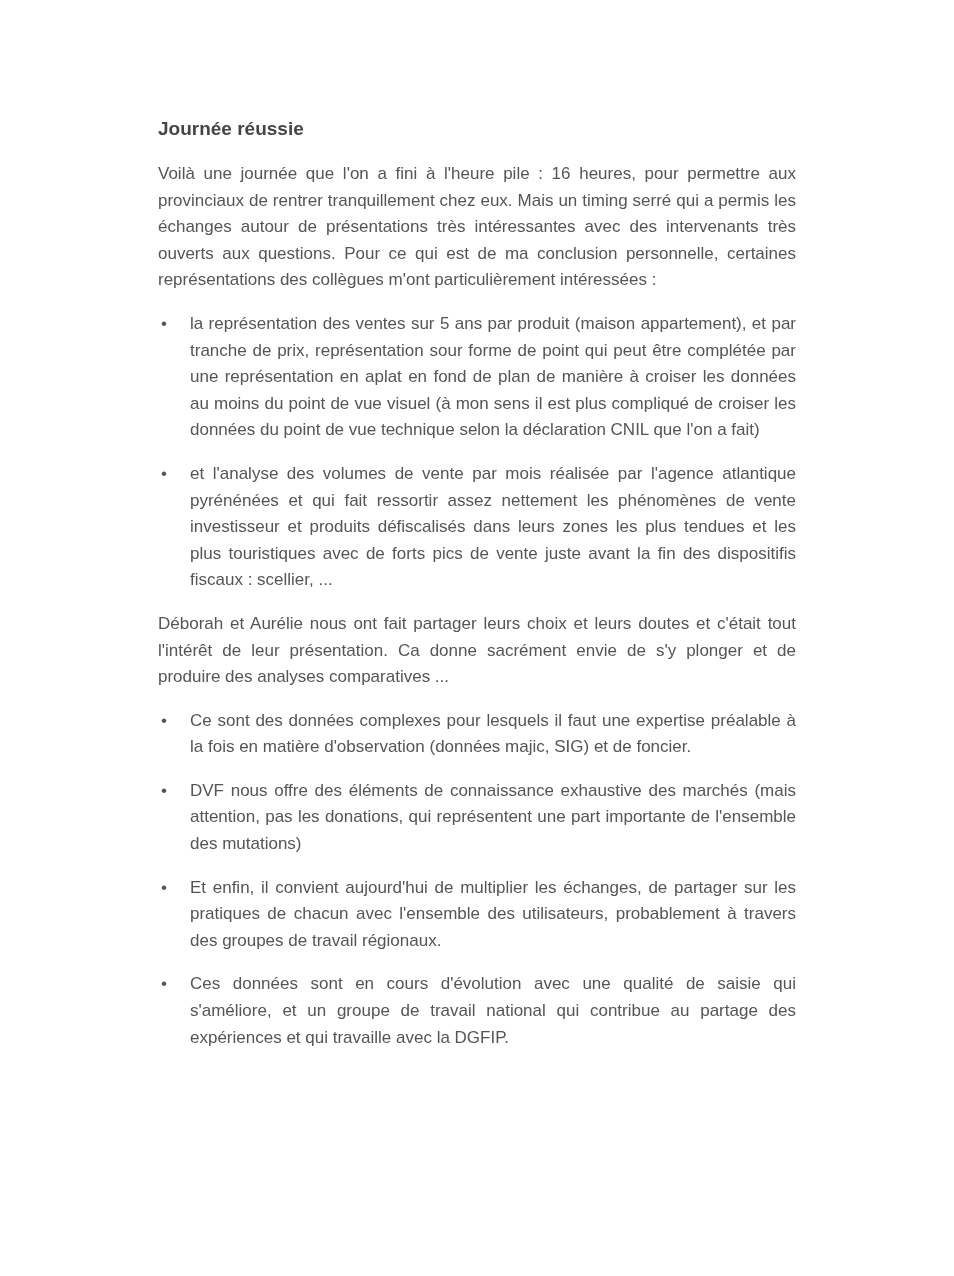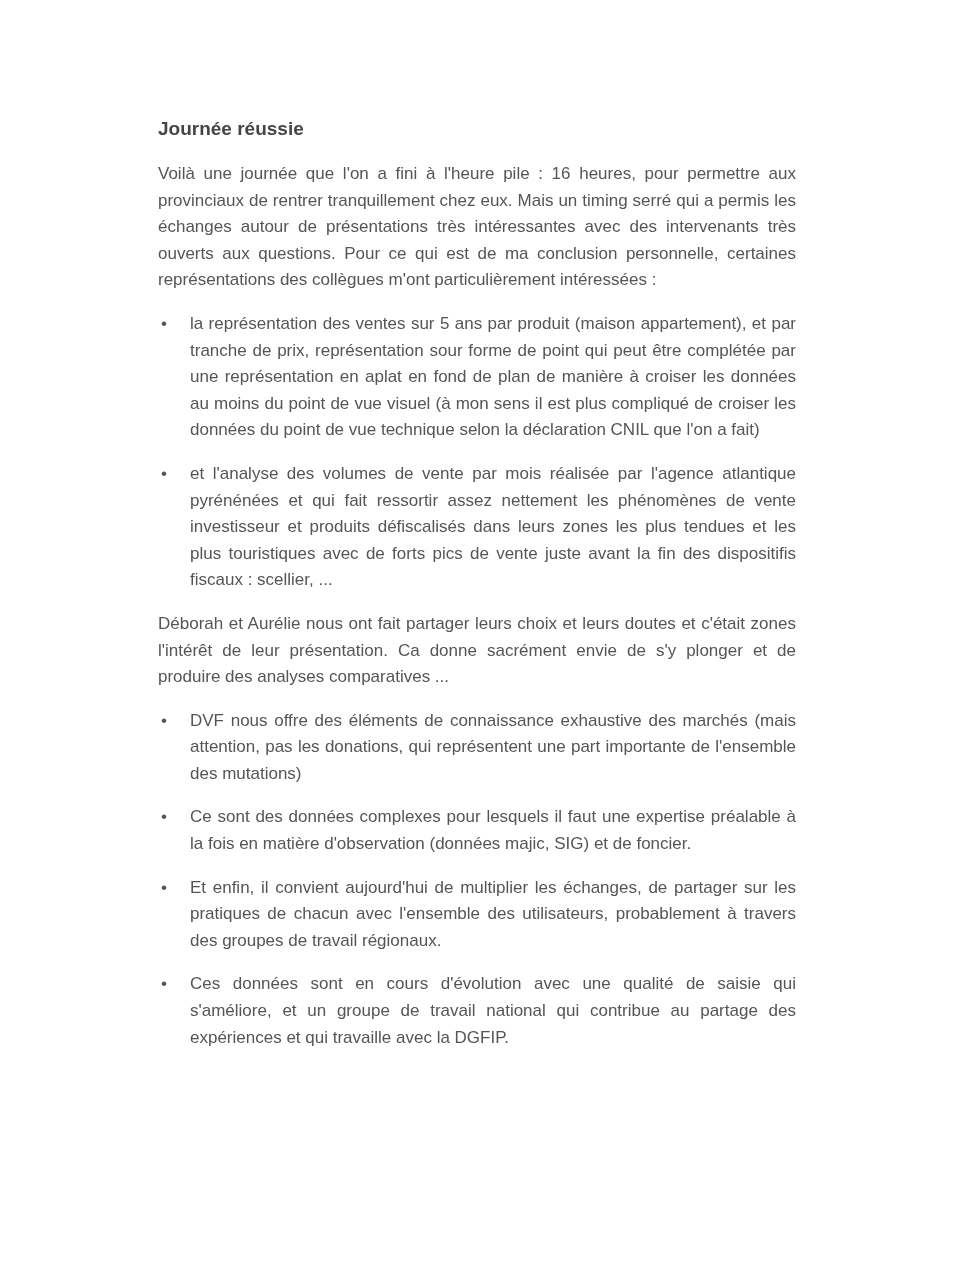--- a/index.html
+++ b/index.html
@@ -72,26 +72,26 @@
 
     <h2 class="heading">Journée réussie</h2>
 
     <p class="para">Voilà une journée que l'on a fini à l'heure pile : 16 heures, pour permettre aux provinciaux de rentrer tranquillement chez eux. Mais un timing serré qui a permis les échanges autour de présentations très intéressantes avec des intervenants très ouverts aux questions. Pour ce qui est de ma conclusion personnelle, certaines représentations des collègues m'ont particulièrement intéressées :</p>
 
     <ul class="bullets">
       <li>la représentation des ventes sur 5 ans par produit (maison appartement), et par tranche de prix, représentation sour forme de point qui peut être complétée par une représentation en aplat en fond de plan de manière à croiser les données au moins du point de vue visuel (à mon sens il est plus compliqué de croiser les données du point de vue technique selon la déclaration CNIL que l'on a fait)</li>
       <li>et l'analyse des volumes de vente par mois réalisée par l'agence atlantique pyrénénées et qui fait ressortir assez nettement les phénomènes de vente investisseur et produits défiscalisés dans leurs zones les plus tendues et les plus touristiques avec de forts pics de vente juste avant la fin des dispositifis fiscaux : scellier, ...</li>
     </ul>
 
-    <p class="para">Déborah et Aurélie nous ont fait partager leurs choix et leurs doutes et c'était zones l'intérêt de leur présentation. Ca donne sacrément envie de s'y plonger et de produire des analyses comparatives ...</p>
+    <p class="para">Déborah et Aurélie nous ont fait partager leurs choix et leurs doutes et c'était tout l'intérêt de leur présentation. Ca donne sacrément envie de s'y plonger et de produire des analyses comparatives ...</p>
 
 
     <ul class="bullets">
+      <li>Ce sont des données complexes pour lesquels il faut une expertise préalable à la fois en matière d'observation (données majic, SIG) et de foncier.</li>
       <li>DVF nous offre des éléments de connaissance exhaustive des marchés (mais attention, pas les donations, qui représentent une part importante de l'ensemble des mutations)</li>
-      <li>Ce sont des données complexes pour lesquels il faut une expertise préalable à la fois en matière d'observation (données majic, SIG) et de foncier.</li>
       <li>Et enfin, il convient aujourd'hui de multiplier les échanges, de partager sur les pratiques de chacun avec l'ensemble des utilisateurs, probablement à travers des groupes de travail régionaux.</li>
       <li>Ces données sont en cours d'évolution avec une qualité de saisie qui s'améliore, et un groupe de travail national qui contribue au partage des expériences et qui travaille avec la DGFIP.</li>
     </ul>
 
   </div>
 
   <div class="page-number">147</div>
 </div>
 
 </body></html>

